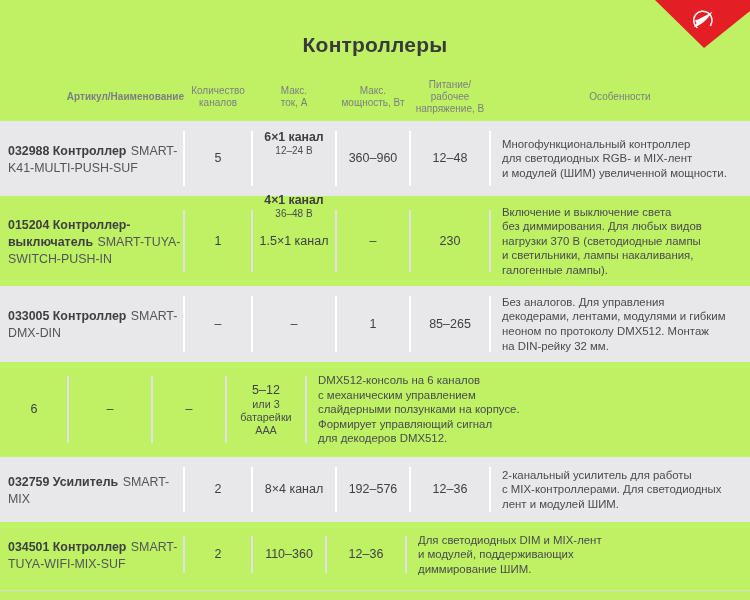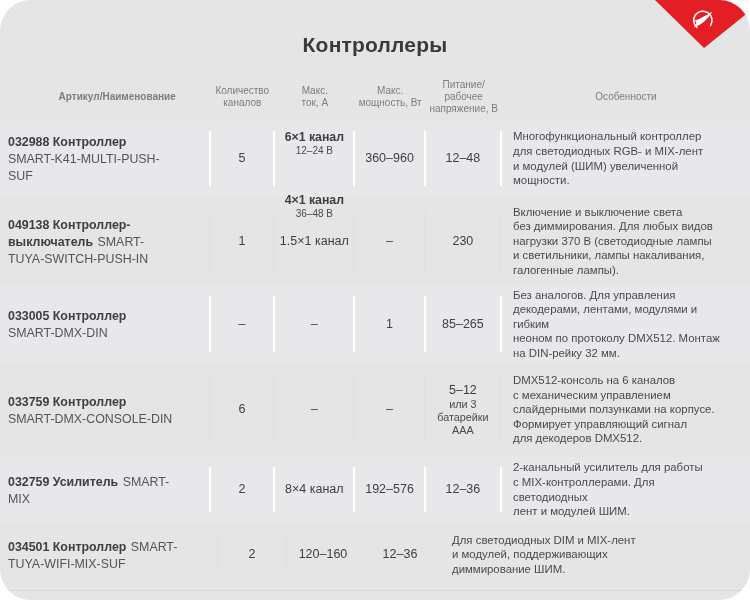--- a/index.html
+++ b/index.html
@@ -1,30 +1,30 @@
 <!DOCTYPE html>
 <html><head>
 <meta charset="utf-8">
 <style>
   * { box-sizing: border-box; margin: 0; padding: 0; }
   html, body { background: #fff; }
   body { width: 750px; height: 600px; font-family: "Liberation Sans", sans-serif; }
-  .page { position: relative; width: 750px; height: 600px; background: #e5e5e5; overflow: hidden; border-radius: 31px; }
+  .page { position: relative; width: 750px; height: 600px; background: #bef264; overflow: hidden; }
 
   .logo { position: absolute; top: 0; right: 0; width: 100px; height: 52px; }
 
   h1.title { padding-top: 32px; text-align: center; font-size: 21px; line-height: 25px;
              font-weight: bold; color: #3a3a3c; letter-spacing: .2px; }
 
   .table { width: 750px; }
   .thead { display: flex; margin-top: 16px; height: 48px; align-items: center; }
   .th { font-size: 10px; line-height: 12px; color: #7d7d82; text-align: center; white-space: pre-line; }
 
   .c0 { width: 184px; }
-  .c1 { width: 68px; margin-left: 34px; }
+  .c1 { width: 68px; }
   .c2 { width: 84px; }
   .c3 { width: 74px; }
   .c4 { width: 80px; }
   .c5 { width: 260px; }
   .th.c0 { text-align: right; padding-left: 4px; font-weight: bold; }
 
   .row { display: flex; margin-bottom: 4px; }
   .row.gray { background: #e8e8ea; }
   .tbody .row:nth-child(1) { height: 75px; }
   .tbody .row:nth-child(2) { height: 82px; }
@@ -105,21 +105,21 @@
           </div>
           <div class="cell c4">
             <div class="num">12–48</div>
           </div>
           <div class="cell c5 feat">Многофункциональный контроллер
 для светодиодных RGB- и MIX-лент
 и модулей (ШИМ) увеличенной мощности.</div>
         </div>
         <div class="row white">
           <div class="cell c0">
-            <div class="name-wrap"><span class="nm-bold">049138 Контроллер-выключатель</span> <span class="nm-model">SMART-TUYA-SWITCH-PUSH-IN</span></div>
+            <div class="name-wrap"><span class="nm-bold">015204 Контроллер-выключатель</span> <span class="nm-model">SMART-TUYA-SWITCH-PUSH-IN</span></div>
           </div>
           <div class="cell c1">
             <div class="num">1</div>
           </div>
           <div class="cell c2">
             <div class="num">1.5×1 канал</div>
           </div>
           <div class="cell c3">
             <div class="num">–</div>
           </div>
@@ -147,23 +147,20 @@
           </div>
           <div class="cell c4">
             <div class="num">85–265</div>
           </div>
           <div class="cell c5 feat">Без аналогов. Для управления
 декодерами, лентами, модулями и гибким
 неоном по протоколу DMX512. Монтаж
 на DIN-рейку 32 мм.</div>
         </div>
         <div class="row white">
-          <div class="cell c0">
-            <div class="name-wrap"><span class="nm-bold">033759 Контроллер</span> <span class="nm-model">SMART-DMX-CONSOLE-DIN</span></div>
-          </div>
           <div class="cell c1">
             <div class="num">6</div>
           </div>
           <div class="cell c2">
             <div class="num">–</div>
           </div>
           <div class="cell c3">
             <div class="num">–</div>
           </div>
           <div class="cell c4">
@@ -199,21 +196,21 @@
 лент и модулей ШИМ.</div>
         </div>
         <div class="row white">
           <div class="cell c0">
             <div class="name-wrap"><span class="nm-bold">034501 Контроллер</span> <span class="nm-model">SMART-TUYA-WIFI-MIX-SUF</span></div>
           </div>
           <div class="cell c1">
             <div class="num">2</div>
           </div>
           <div class="cell c3">
-            <div class="num">120–160</div>
+            <div class="num">110–360</div>
           </div>
           <div class="cell c4">
             <div class="num">12–36</div>
           </div>
           <div class="cell c5 feat">Для светодиодных DIM и MIX-лент
 и модулей, поддерживающих
 диммирование ШИМ.</div>
         </div>
       </div>
   </div>

